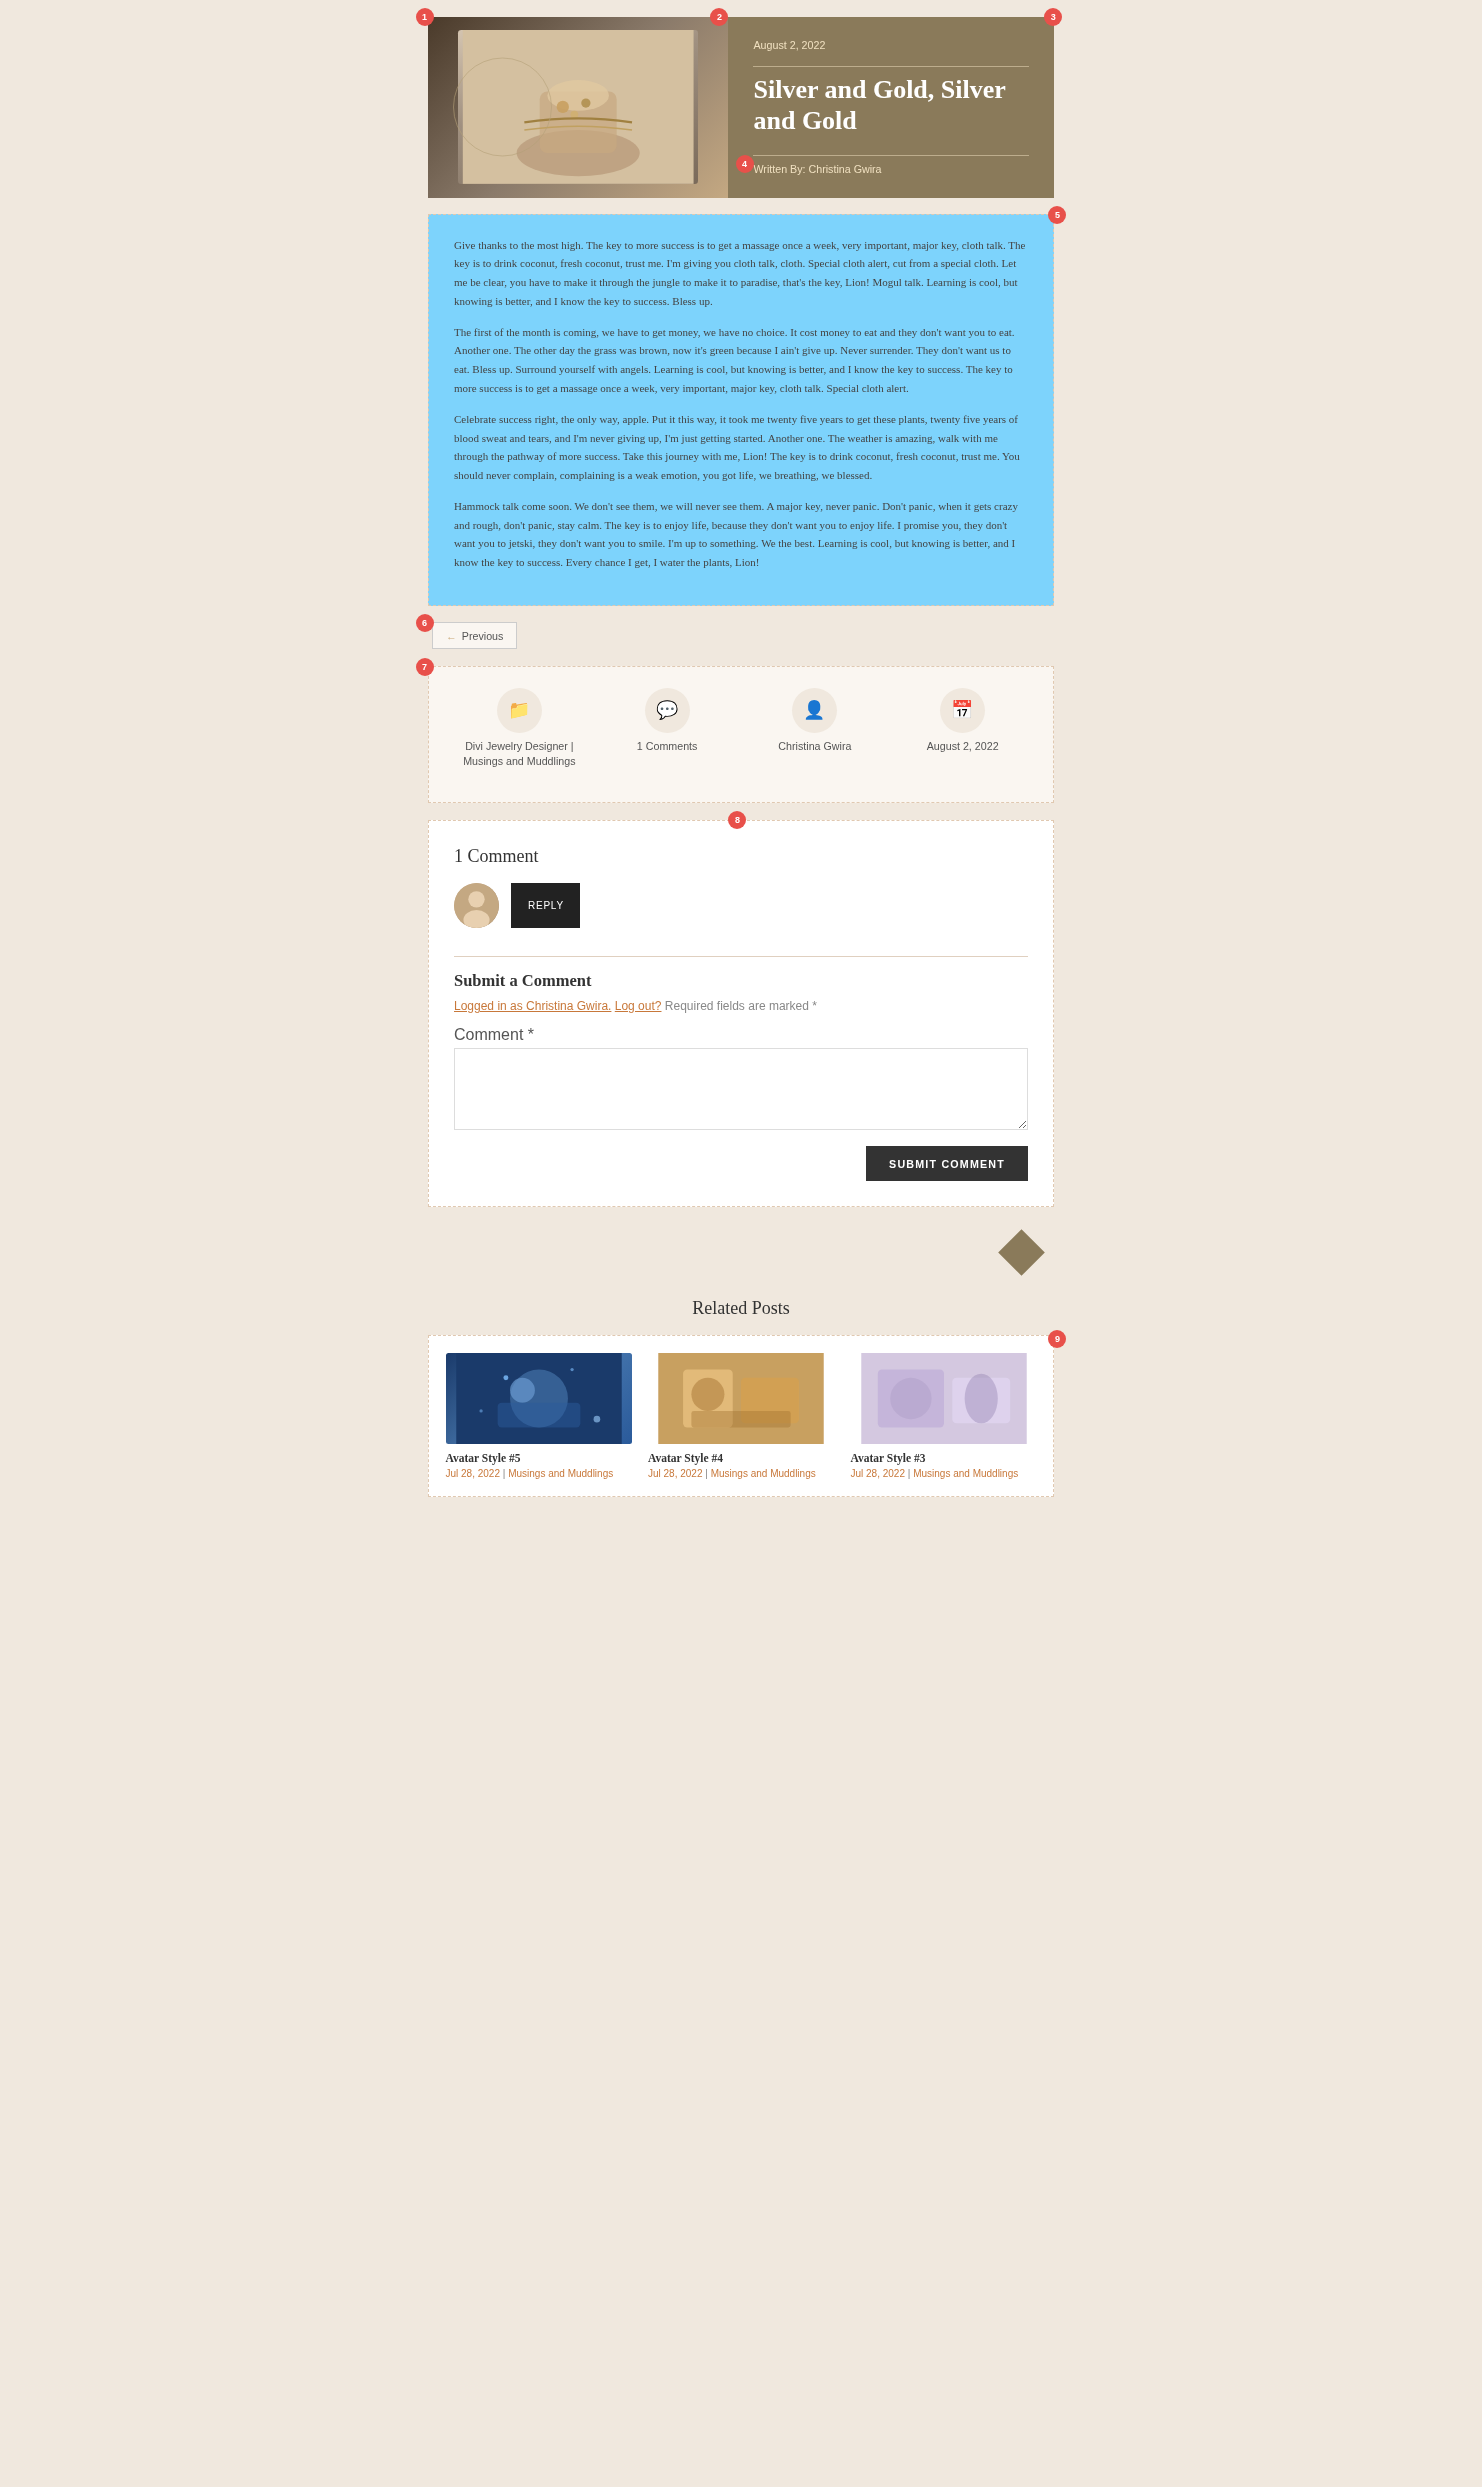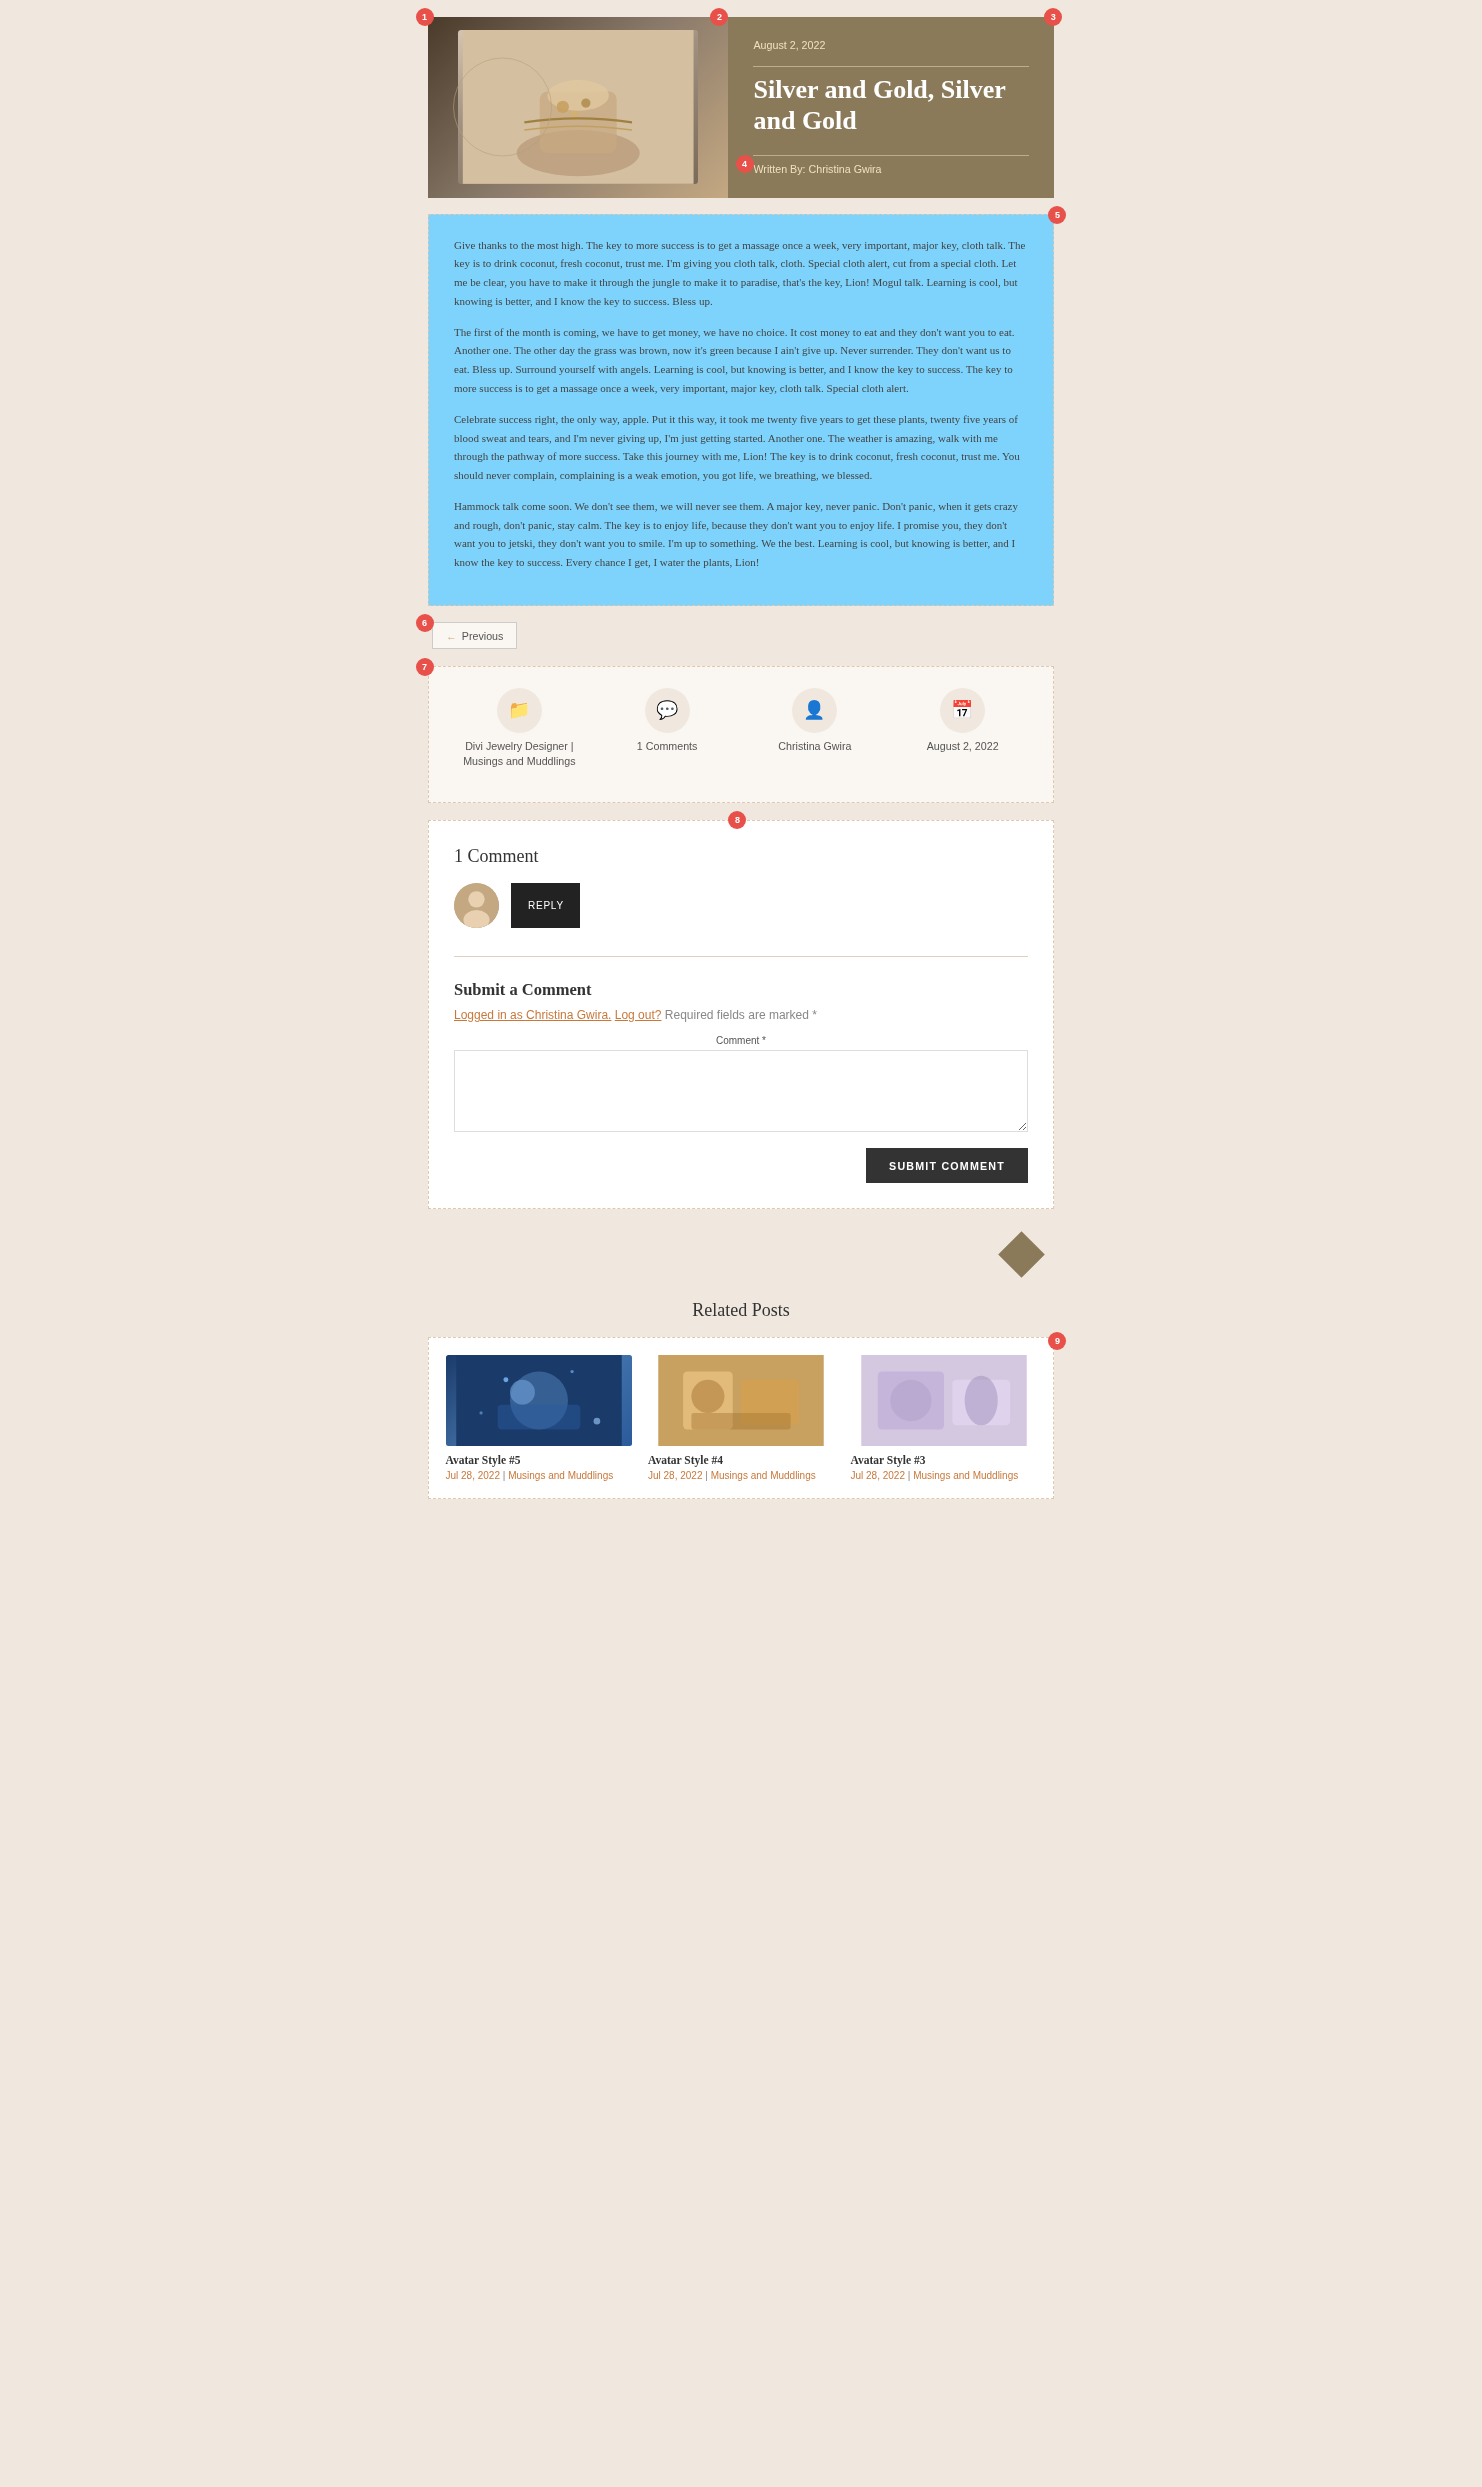--- a/index.html
+++ b/index.html
@@ -213,45 +213,44 @@
       font-size: 10px;
       cursor: pointer;
       font-family: Arial, sans-serif;
       letter-spacing: 0.8px;
     }
 
     
     .submit-form {
       margin-top: 28px;
       border-top: 0.8px solid #e0d0c0;
-      padding-top: 23px;
+      padding-top: 14px;
     }
     .submit-heading {
       font-size: 16.5px;
       margin-bottom: 8.2px;
       color: #333;
     }
     .logged-in-text {
       font-size: 12px;
       color: #888;
       margin-bottom: 12.4px;
       font-family: Liberation Sans, sans-serif;
     }
     .logged-in-link {
       color: #c8783a;
       cursor: pointer;
       text-decoration: underline;
     }
     .comment-label {
-      font-size: 10px;
+      font-size: 16px;
       color: #555;
       margin-bottom: 4.1px;
       display: block;
       font-family: Arial, sans-serif;
-      text-align: center;
     }
     .comment-textarea {
       width: 100%;
       height: 82px;
       border: 0.8px solid #ddd;
       background: #fff;
       padding: 8.2px;
       font-family: Arial, sans-serif;
       font-size: 10.7px;
       resize: vertical;

